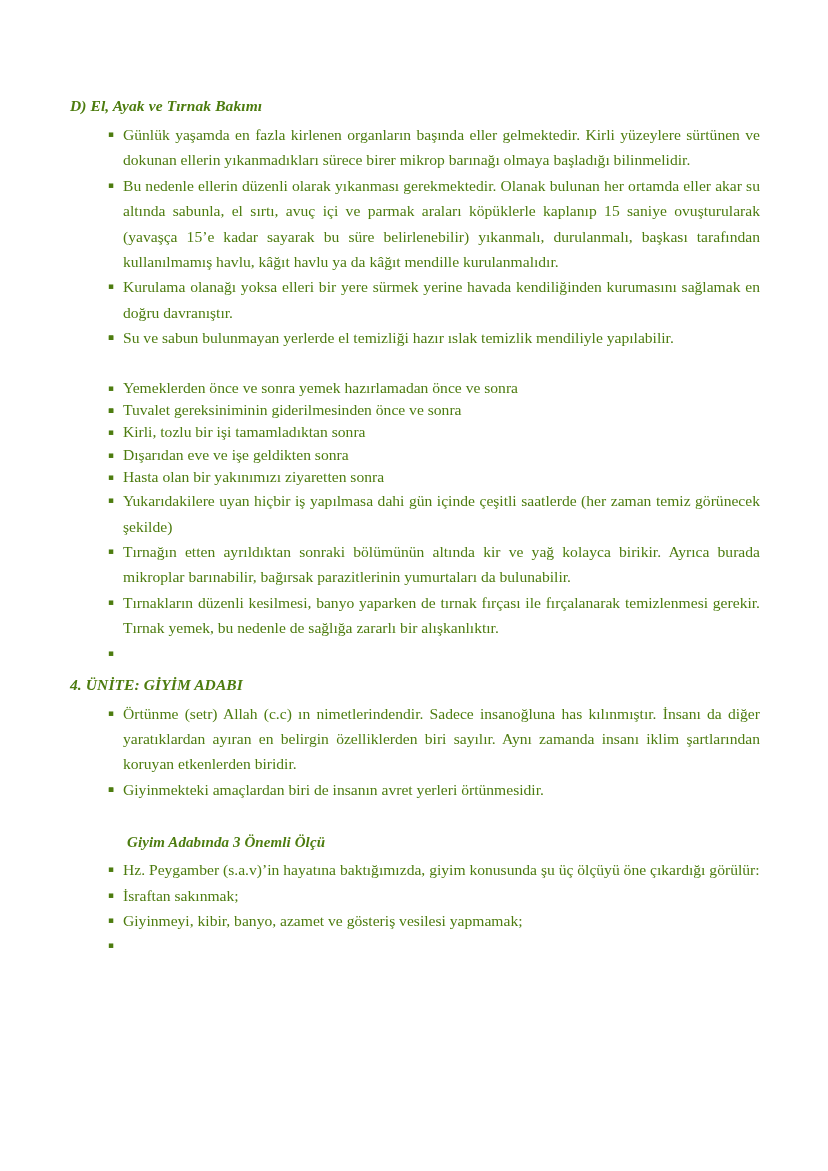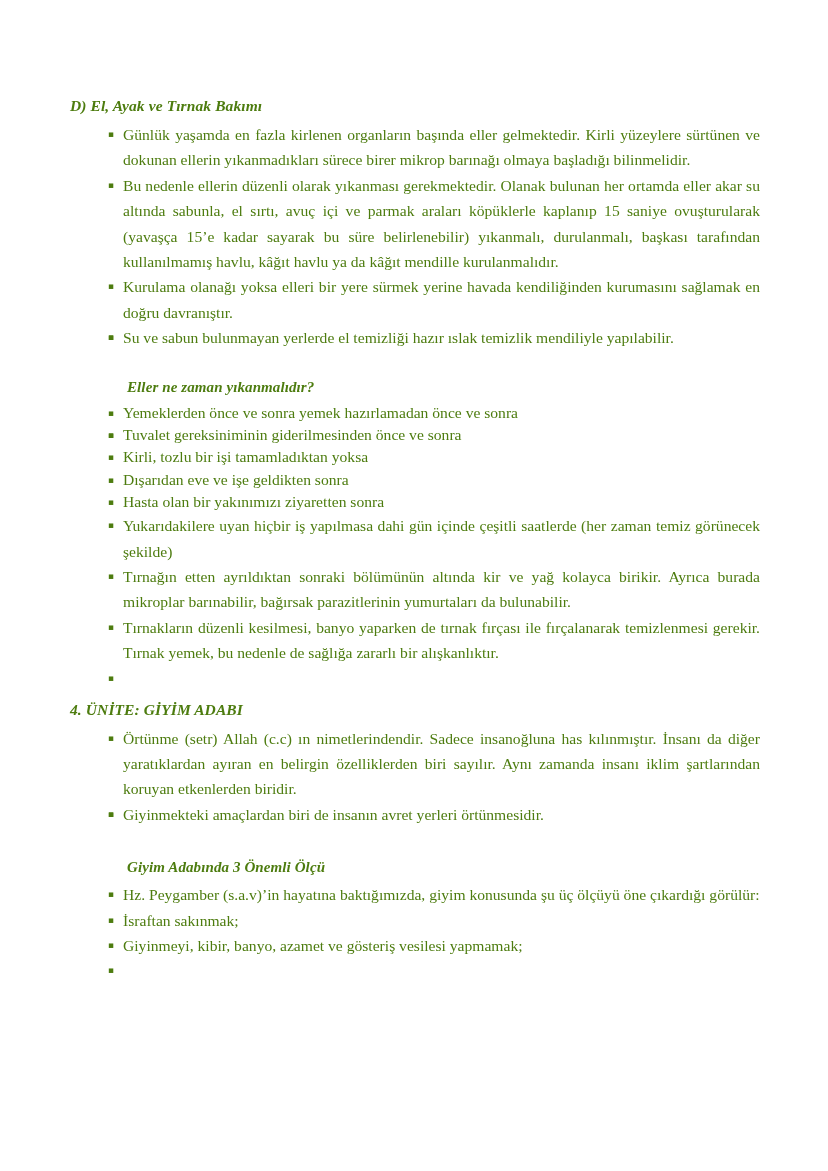--- a/index.html
+++ b/index.html
@@ -100,37 +100,36 @@
         <span class="bullet-mark">▪</span>
       </li>
       <li>
         <span class="bullet-mark">▪</span>
         <span>Su ve sabun bulunmayan yerlerde el temizliği hazır ıslak temizlik mendiliyle yapılabilir.</span>
       </li>
     </ul>
 
     <div class="gap-md"></div>
 
-    <h3 class="sub-heading">Eller ne zaman yıkanmalıdır?</h3>
 
     <ul class="bullets tight">
       <li>
         <span class="bullet-mark">▪</span>
         <span>Yemeklerden önce ve sonra yemek hazırlamadan önce ve sonra</span>
       </li>
       <li>
         <span class="bullet-mark">▪</span>
       </li>
       <li>
         <span class="bullet-mark">▪</span>
         <span>Tuvalet gereksiniminin giderilmesinden önce ve sonra</span>
       </li>
       <li>
         <span class="bullet-mark">▪</span>
-        <span>Kirli, tozlu bir işi tamamladıktan yoksa</span>
+        <span>Kirli, tozlu bir işi tamamladıktan sonra</span>
       </li>
       <li>
         <span class="bullet-mark">▪</span>
         <span>Dışarıdan eve ve işe geldikten sonra</span>
       </li>
       <li>
         <span class="bullet-mark">▪</span>
         <span>Hasta olan bir yakınımızı ziyaretten sonra</span>
       </li>
     </ul>

